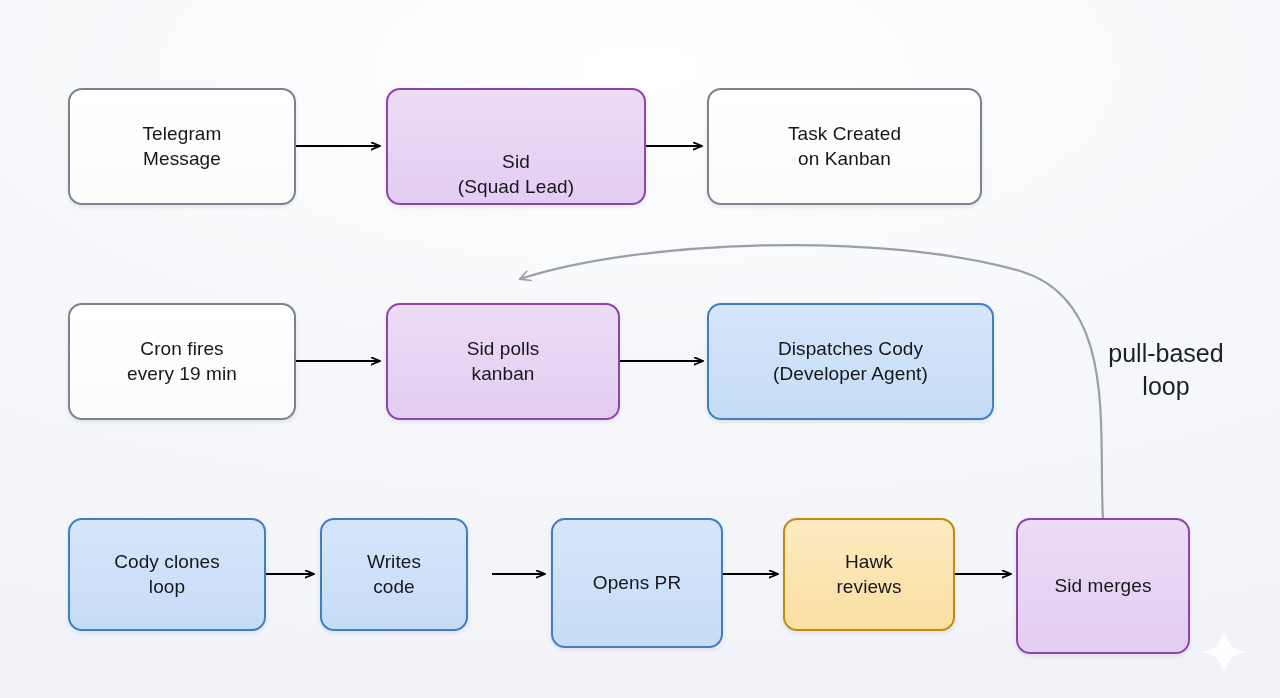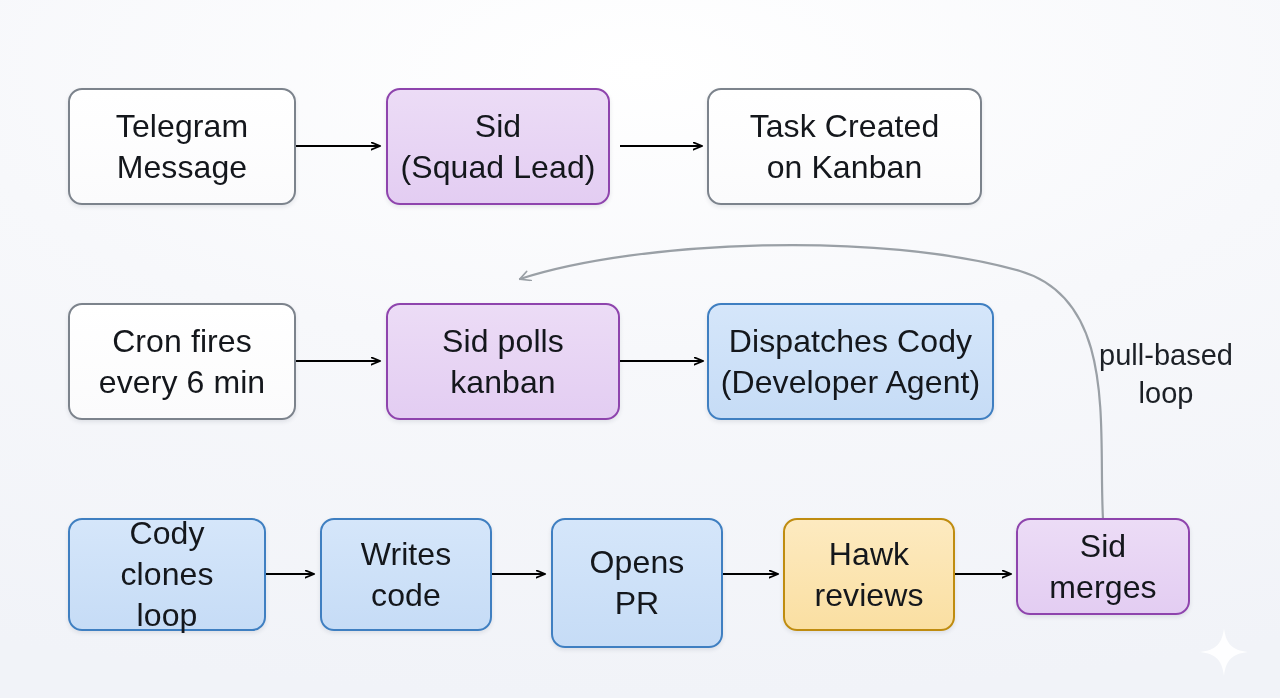--- a/index.html
+++ b/index.html
@@ -35,21 +35,21 @@
     position: absolute;
     box-sizing: border-box;
     display: flex;
     align-items: center;
     justify-content: center;
     text-align: center;
     border-radius: 14px;
     border-width: 2px;
     border-style: solid;
     color: #14171c;
-    font-size: 32px;
+    font-size: 19px;
     line-height: 1.28;
     letter-spacing: 0.1px;
     box-shadow: 0 2px 4px rgba(30,40,60,0.10);
     white-space: pre-line;
     padding: 4px 10px;
   }
   .node.neutral {
     background: linear-gradient(180deg, #ffffff 0%, #fbfbfc 100%);
     border-color: #7c838c;
   }
@@ -60,21 +60,21 @@
   .node.blue {
     background: linear-gradient(180deg, #d5e6fa 0%, #c6dcf6 100%);
     border-color: #3f7fc1;
   }
   .node.orange {
     background: linear-gradient(180deg, #fdeac0 0%, #fadfa2 100%);
     border-color: #bf8c10;
   }
   .edge-label {
     position: absolute;
-    font-size: 29px;
+    font-size: 25px;
     line-height: 1.3;
     color: #1c2026;
     text-align: center;
     white-space: pre-line;
   }
 </style>
 </head>
 <body>
 
 <div id="canvas">
@@ -104,57 +104,57 @@
     <line x1="723" y1="574" x2="778" y2="574" stroke="#000000" stroke-width="2" marker-end="url(#arrowBlack)"></line>
     <line x1="955" y1="574" x2="1011" y2="574" stroke="#000000" stroke-width="2" marker-end="url(#arrowBlack)"></line>
 
     <path d="M1103,519 C1098,430 1118,300 1020,271 C880,231 640,240 520,279" fill="none" stroke="#9aa0a6" stroke-width="2.2" stroke-linecap="round" marker-end="url(#arrowGrey)"></path>
   </svg>
 
   <div class="node neutral" style="left:68px; top:88px; width:228px; height:117px;">
     <span>Telegram
 Message</span>
   </div>
-  <div class="node purple" style="left:386px; top:88px; width:224px; height:117px;">
+  <div class="node purple" style="left:386px; top:88px; width:260px; height:117px;align-items:flex-end;">
     <span>Sid
 (Squad Lead)</span>
   </div>
   <div class="node neutral" style="left:707px; top:88px; width:275px; height:117px;">
     <span>Task Created
 on Kanban</span>
   </div>
 
   <div class="node neutral" style="left:68px; top:303px; width:228px; height:117px;">
     <span>Cron fires
-every 6 min</span>
+every 19 min</span>
   </div>
   <div class="node blue" style="left:707px; top:303px; width:287px; height:117px;">
     <span>Dispatches Cody
 (Developer Agent)</span>
   </div>
   <div class="node purple" style="left:386px; top:303px; width:234px; height:117px;">
     <span>Sid polls
 kanban</span>
   </div>
 
   <div class="node blue" style="left:68px; top:518px; width:198px; height:113px;">
     <span>Cody clones
 loop</span>
   </div>
-  <div class="node blue" style="left:320px; top:518px; width:172px; height:113px;">
+  <div class="node blue" style="left:320px; top:518px; width:148px; height:113px;">
     <span>Writes
 code</span>
   </div>
   <div class="node blue" style="left:551px; top:518px; width:172px; height:130px;">
     <span>Opens PR</span>
   </div>
   <div class="node orange" style="left:783px; top:518px; width:172px; height:113px;">
     <span>Hawk
 reviews</span>
   </div>
-  <div class="node purple" style="left:1016px; top:518px; width:174px; height:97px;">
+  <div class="node purple" style="left:1016px; top:518px; width:174px; height:136px;">
     <span>Sid merges</span>
   </div>
 
   <div class="edge-label" style="left:1086px; top:337px; width:160px;">pull-based
 loop</div>
 
 </div>
 
 </body></html>

